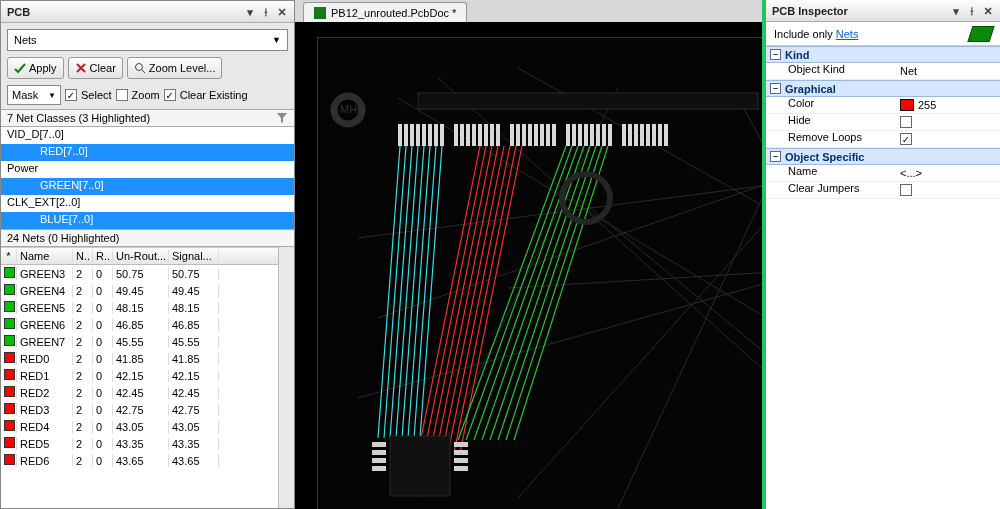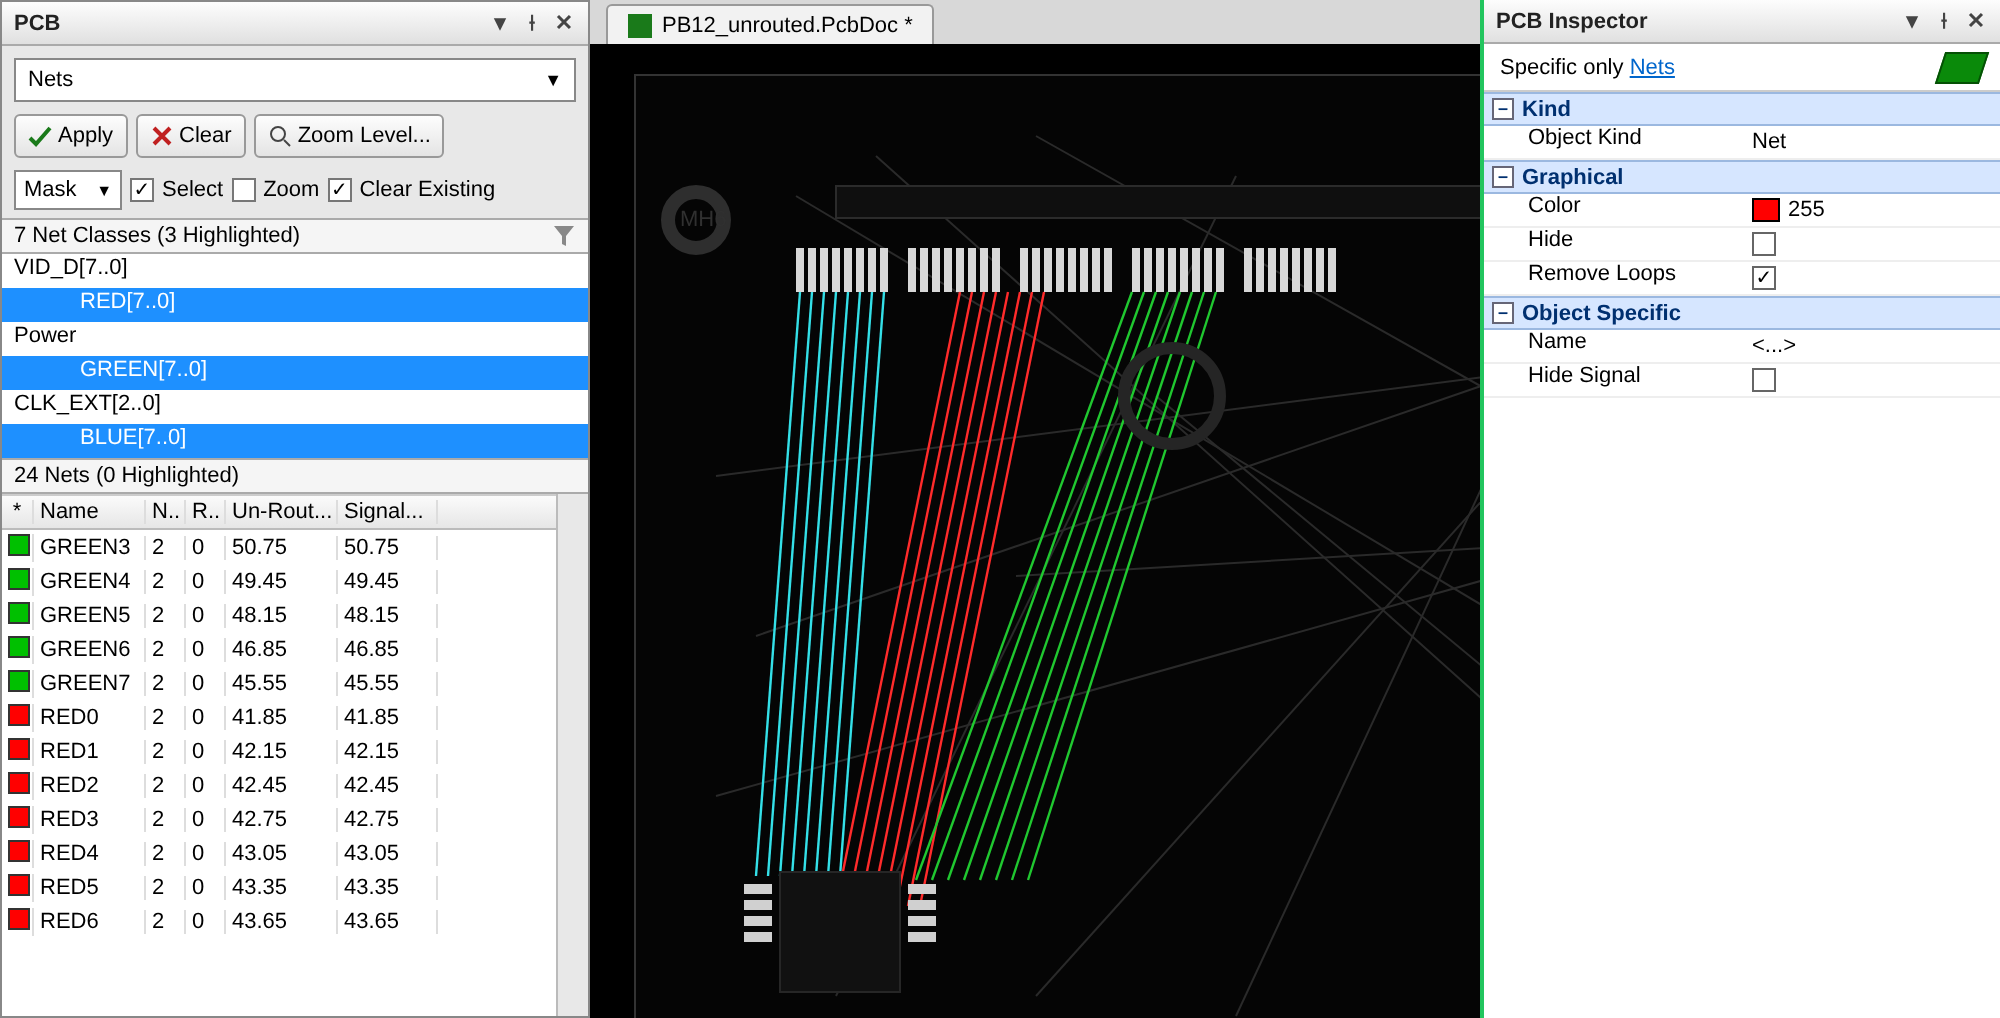--- a/index.html
+++ b/index.html
@@ -48,21 +48,21 @@
 
   
   .center { flex: 1; display: flex; flex-direction: column; background: #4a4a4a; }
   .doc-tab-bar { height: 22px; background: #d8d8d8; display:flex; align-items:flex-end; padding-left:8px; }
   .doc-tab { height: 20px; background: #f2f2f2; border:1px solid #999; border-bottom:none; border-radius:3px 3px 0 0; padding:0 10px; display:flex; align-items:center; gap:5px; }
   .tab-ico { width:12px; height:12px; background:#1a7a1a; display:inline-block; }
   .design-view { flex:1; background:#000; position:relative; overflow:hidden; }
   .board { position:absolute; left:22px; top:15px; width:700px; height:480px; border:1px solid #333; background:#050505; }
 
   
-  .insp-panel { width: 260px; background:#fff; border-left:2px solid #22c55e; display:flex; flex-direction:column; }
+  .insp-panel { width: 238px; background:#fff; border-left:4px solid #22c55e; display:flex; flex-direction:column; }
   .insp-filter { height:24px; display:flex; align-items:center; justify-content:space-between; padding:0 8px; border-bottom:1px solid #ccc; }
   .insp-filter a { color:#0066cc; text-decoration:underline; }
   .chip { width:22px; height:16px; background:#0a8a0a; transform:skewX(-18deg); border:1px solid #055005; }
 
   .grp-head { height:17px; background:#d6e6ff; border-top:1px solid #9bb8e0; border-bottom:1px solid #9bb8e0; display:flex; align-items:center; padding:0 4px; font-weight:bold; color:#003070; }
   .grp-head .exp { width:11px; height:11px; border:1px solid #667; background:#fff; margin-right:4px; display:flex; align-items:center; justify-content:center; font-size:9px; line-height:9px; }
   .prop-row { height:17px; display:flex; border-bottom:1px solid #eee; }
   .prop-k { width:130px; padding-left:22px; background:#fff; }
   .prop-v { flex:1; padding-left:4px; display:flex; align-items:center; gap:4px; }
   .color-sw { width:14px; height:12px; background:#ff0000; border:1px solid #000; display:inline-block; }
@@ -364,21 +364,21 @@
   <div class="panel-header">
     <span class="title">PCB Inspector</span>
     <div class="hdr-icons">
       <span>▾</span>
       <span>⟊</span>
       <span>✕</span>
     </div>
   </div>
   <div class="insp-filter">
     <span>
-      <span>Specific only</span>
+      <span>Include only</span>
       <a href="#">Nets</a>
     </span>
     <span class="chip"></span>
   </div>
 
   <div class="grp-head">
       <span class="exp">–</span>
       <span>Kind</span>
     </div>
   <div class="prop-row">
@@ -412,18 +412,18 @@
 
   <div class="grp-head">
       <span class="exp">–</span>
       <span>Object Specific</span>
     </div>
   <div class="prop-row">
       <div class="prop-k">Name</div>
       <div class="prop-v">&lt;...&gt;</div>
     </div>
   <div class="prop-row">
-      <div class="prop-k">Hide Signal</div>
+      <div class="prop-k">Clear Jumpers</div>
       <div class="prop-v">
         <span class="cb"></span>
       </div>
     </div>
 </div>
 
 </body></html>

